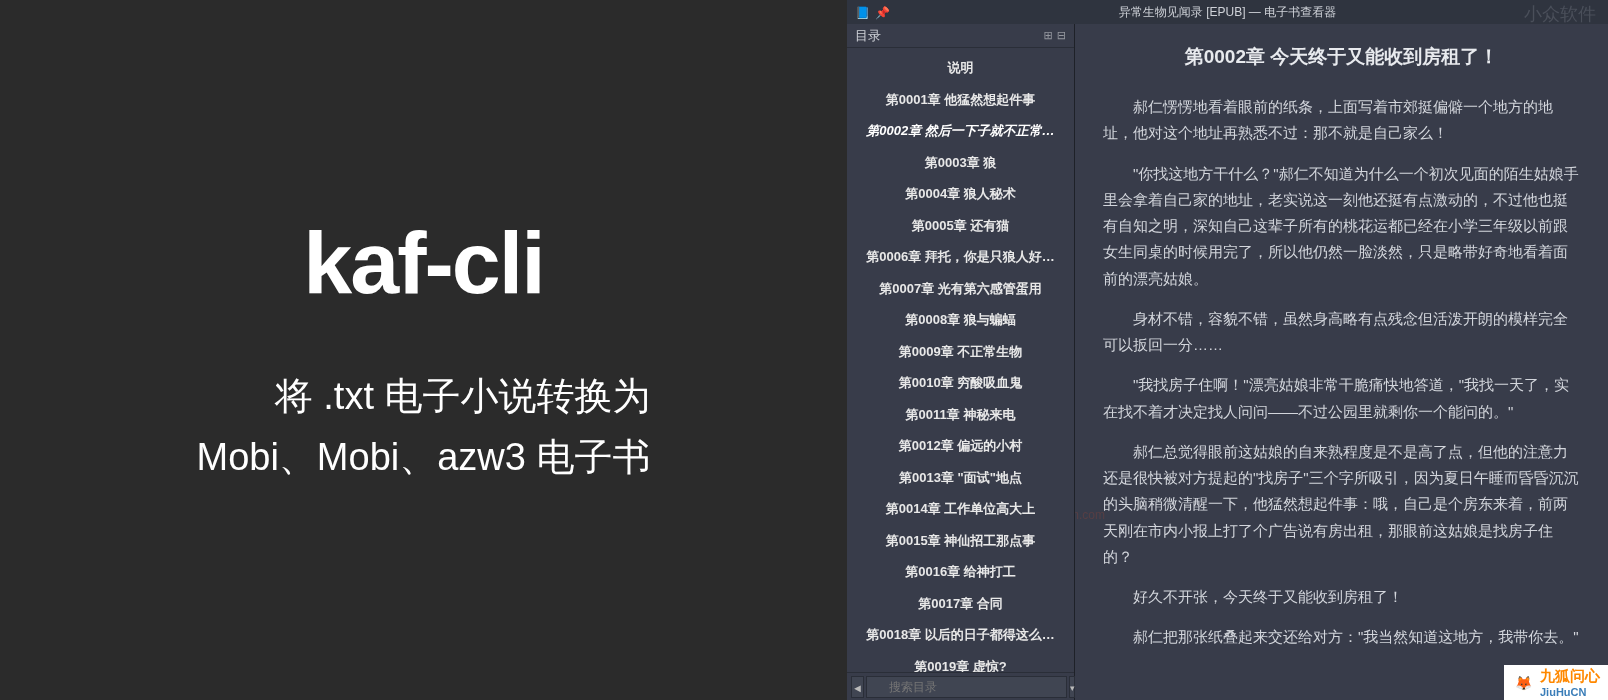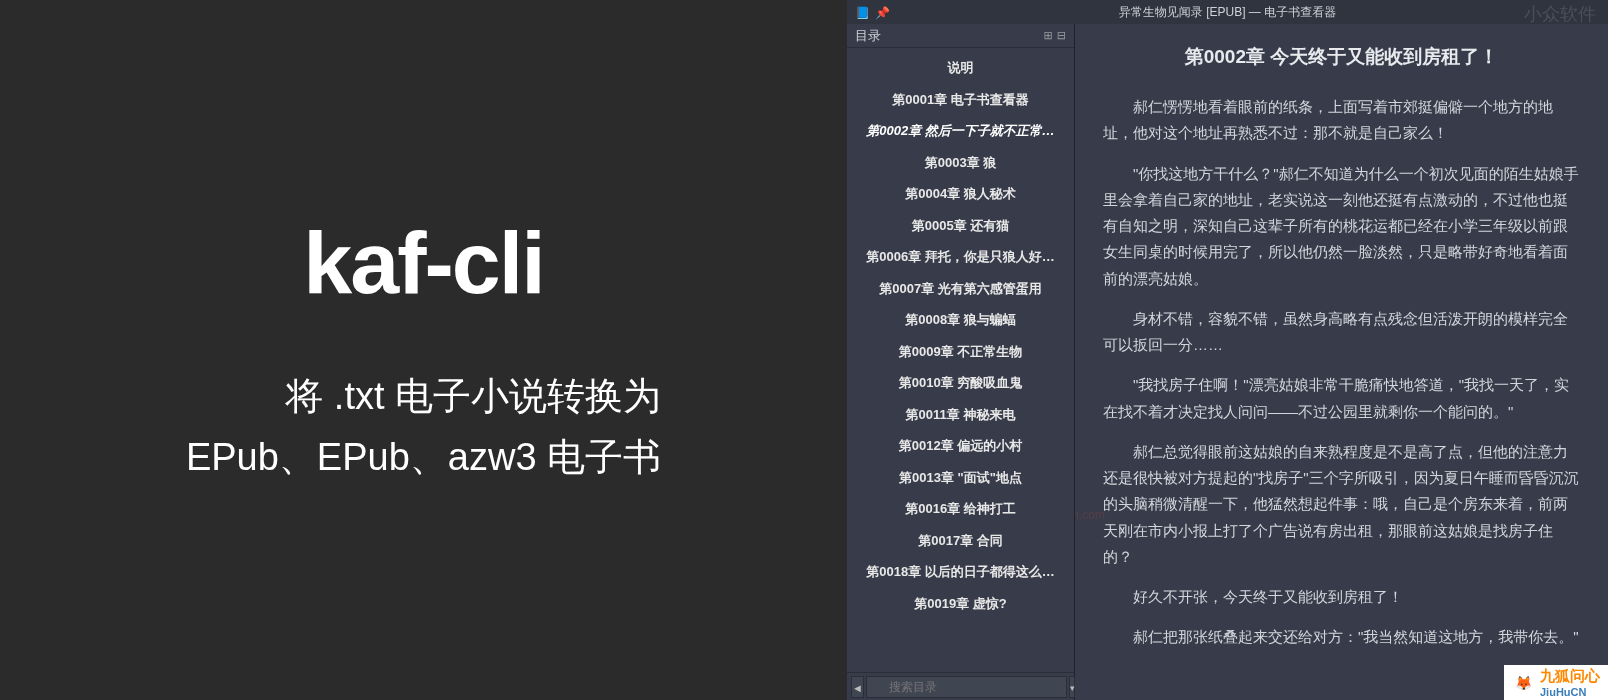--- a/index.html
+++ b/index.html
@@ -228,21 +228,21 @@
 .wm-text-cn { color: #ff8800; font-weight: bold; font-size: 15px; }
 .wm-text-en { color: #3a7db8; font-weight: bold; font-size: 11px; }
 </style>
 </head>
 <body>
 
 <div class="left-panel">
   <div class="left-title">kaf-cli</div>
   <div class="left-subtitle">
     <div>将 .txt 电子小说转换为</div>
-    <div>EPub、EPub、azw3 电子书</div>
+    <div>Mobi、Mobi、azw3 电子书</div>
   </div>
 </div>
 
 <div class="right-panel">
   <div class="titlebar">
     <div class="titlebar-left">
       <span class="titlebar-icon">📘</span>
       <span class="titlebar-icon">📌</span>
     </div>
     <div class="titlebar-center">异常生物见闻录 [EPUB] — 电子书查看器</div>
@@ -254,33 +254,35 @@
     <div class="toc-panel">
       <div class="toc-header">
         <span>目录</span>
         <div class="toc-header-icons">
           <span>⊞</span>
           <span>⊟</span>
         </div>
       </div>
       <div class="toc-list" id="toc-list">
           <div class="toc-item">说明</div>
-          <div class="toc-item">第0001章 电子书查看器</div>
+          <div class="toc-item">第0001章 他猛然想起件事</div>
           <div class="toc-item active">第0002章 然后一下子就不正常…</div>
           <div class="toc-item">第0003章 狼</div>
           <div class="toc-item">第0004章 狼人秘术</div>
           <div class="toc-item">第0005章 还有猫</div>
           <div class="toc-item">第0006章 拜托，你是只狼人好…</div>
           <div class="toc-item">第0007章 光有第六感管蛋用</div>
           <div class="toc-item">第0008章 狼与蝙蝠</div>
           <div class="toc-item">第0009章 不正常生物</div>
           <div class="toc-item">第0010章 穷酸吸血鬼</div>
           <div class="toc-item">第0011章 神秘来电</div>
           <div class="toc-item">第0012章 偏远的小村</div>
           <div class="toc-item">第0013章 "面试"地点</div>
+          <div class="toc-item">第0014章 工作单位高大上</div>
+          <div class="toc-item">第0015章 神仙招工那点事</div>
           <div class="toc-item">第0016章 给神打工</div>
           <div class="toc-item">第0017章 合同</div>
           <div class="toc-item">第0018章 以后的日子都得这么…</div>
           <div class="toc-item">第0019章 虚惊?</div>
         </div>
       <div class="search-bar">
         <span class="sb-nav">◄</span>
         <input class="sb-input" placeholder="搜索目录" style="">
         <span class="sb-drop">▾</span>
         <span class="sb-search">🔍</span>

